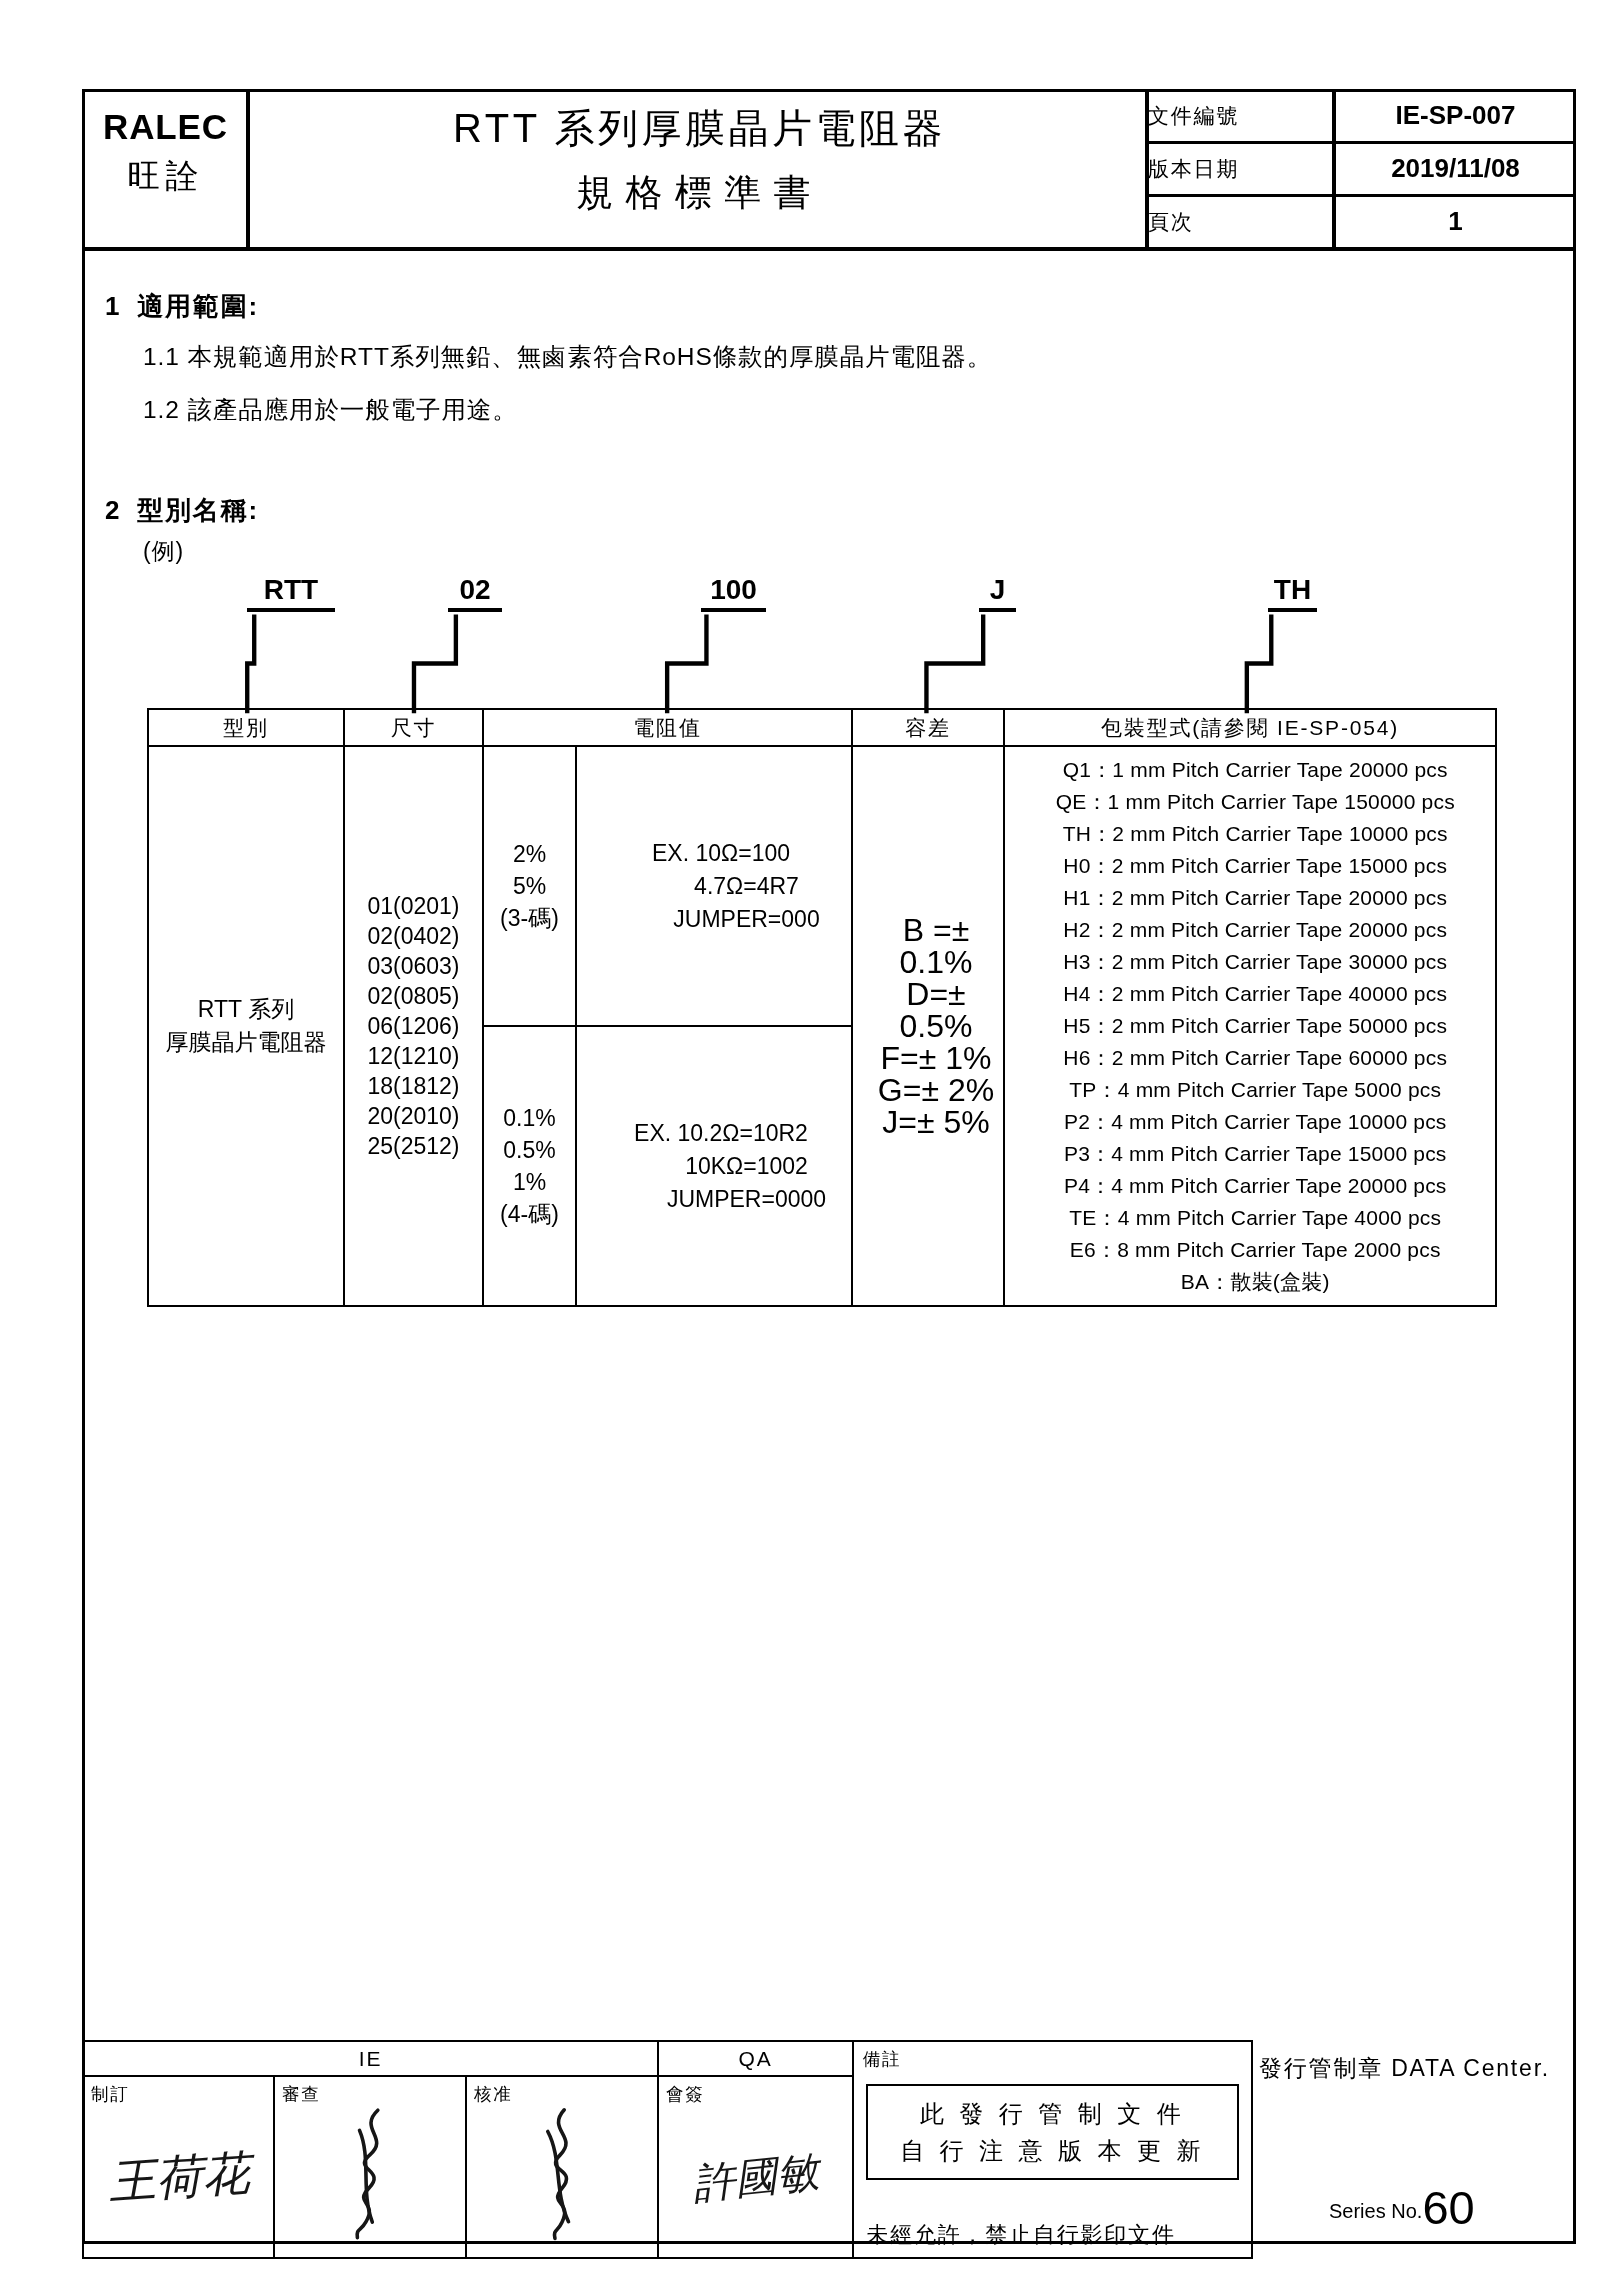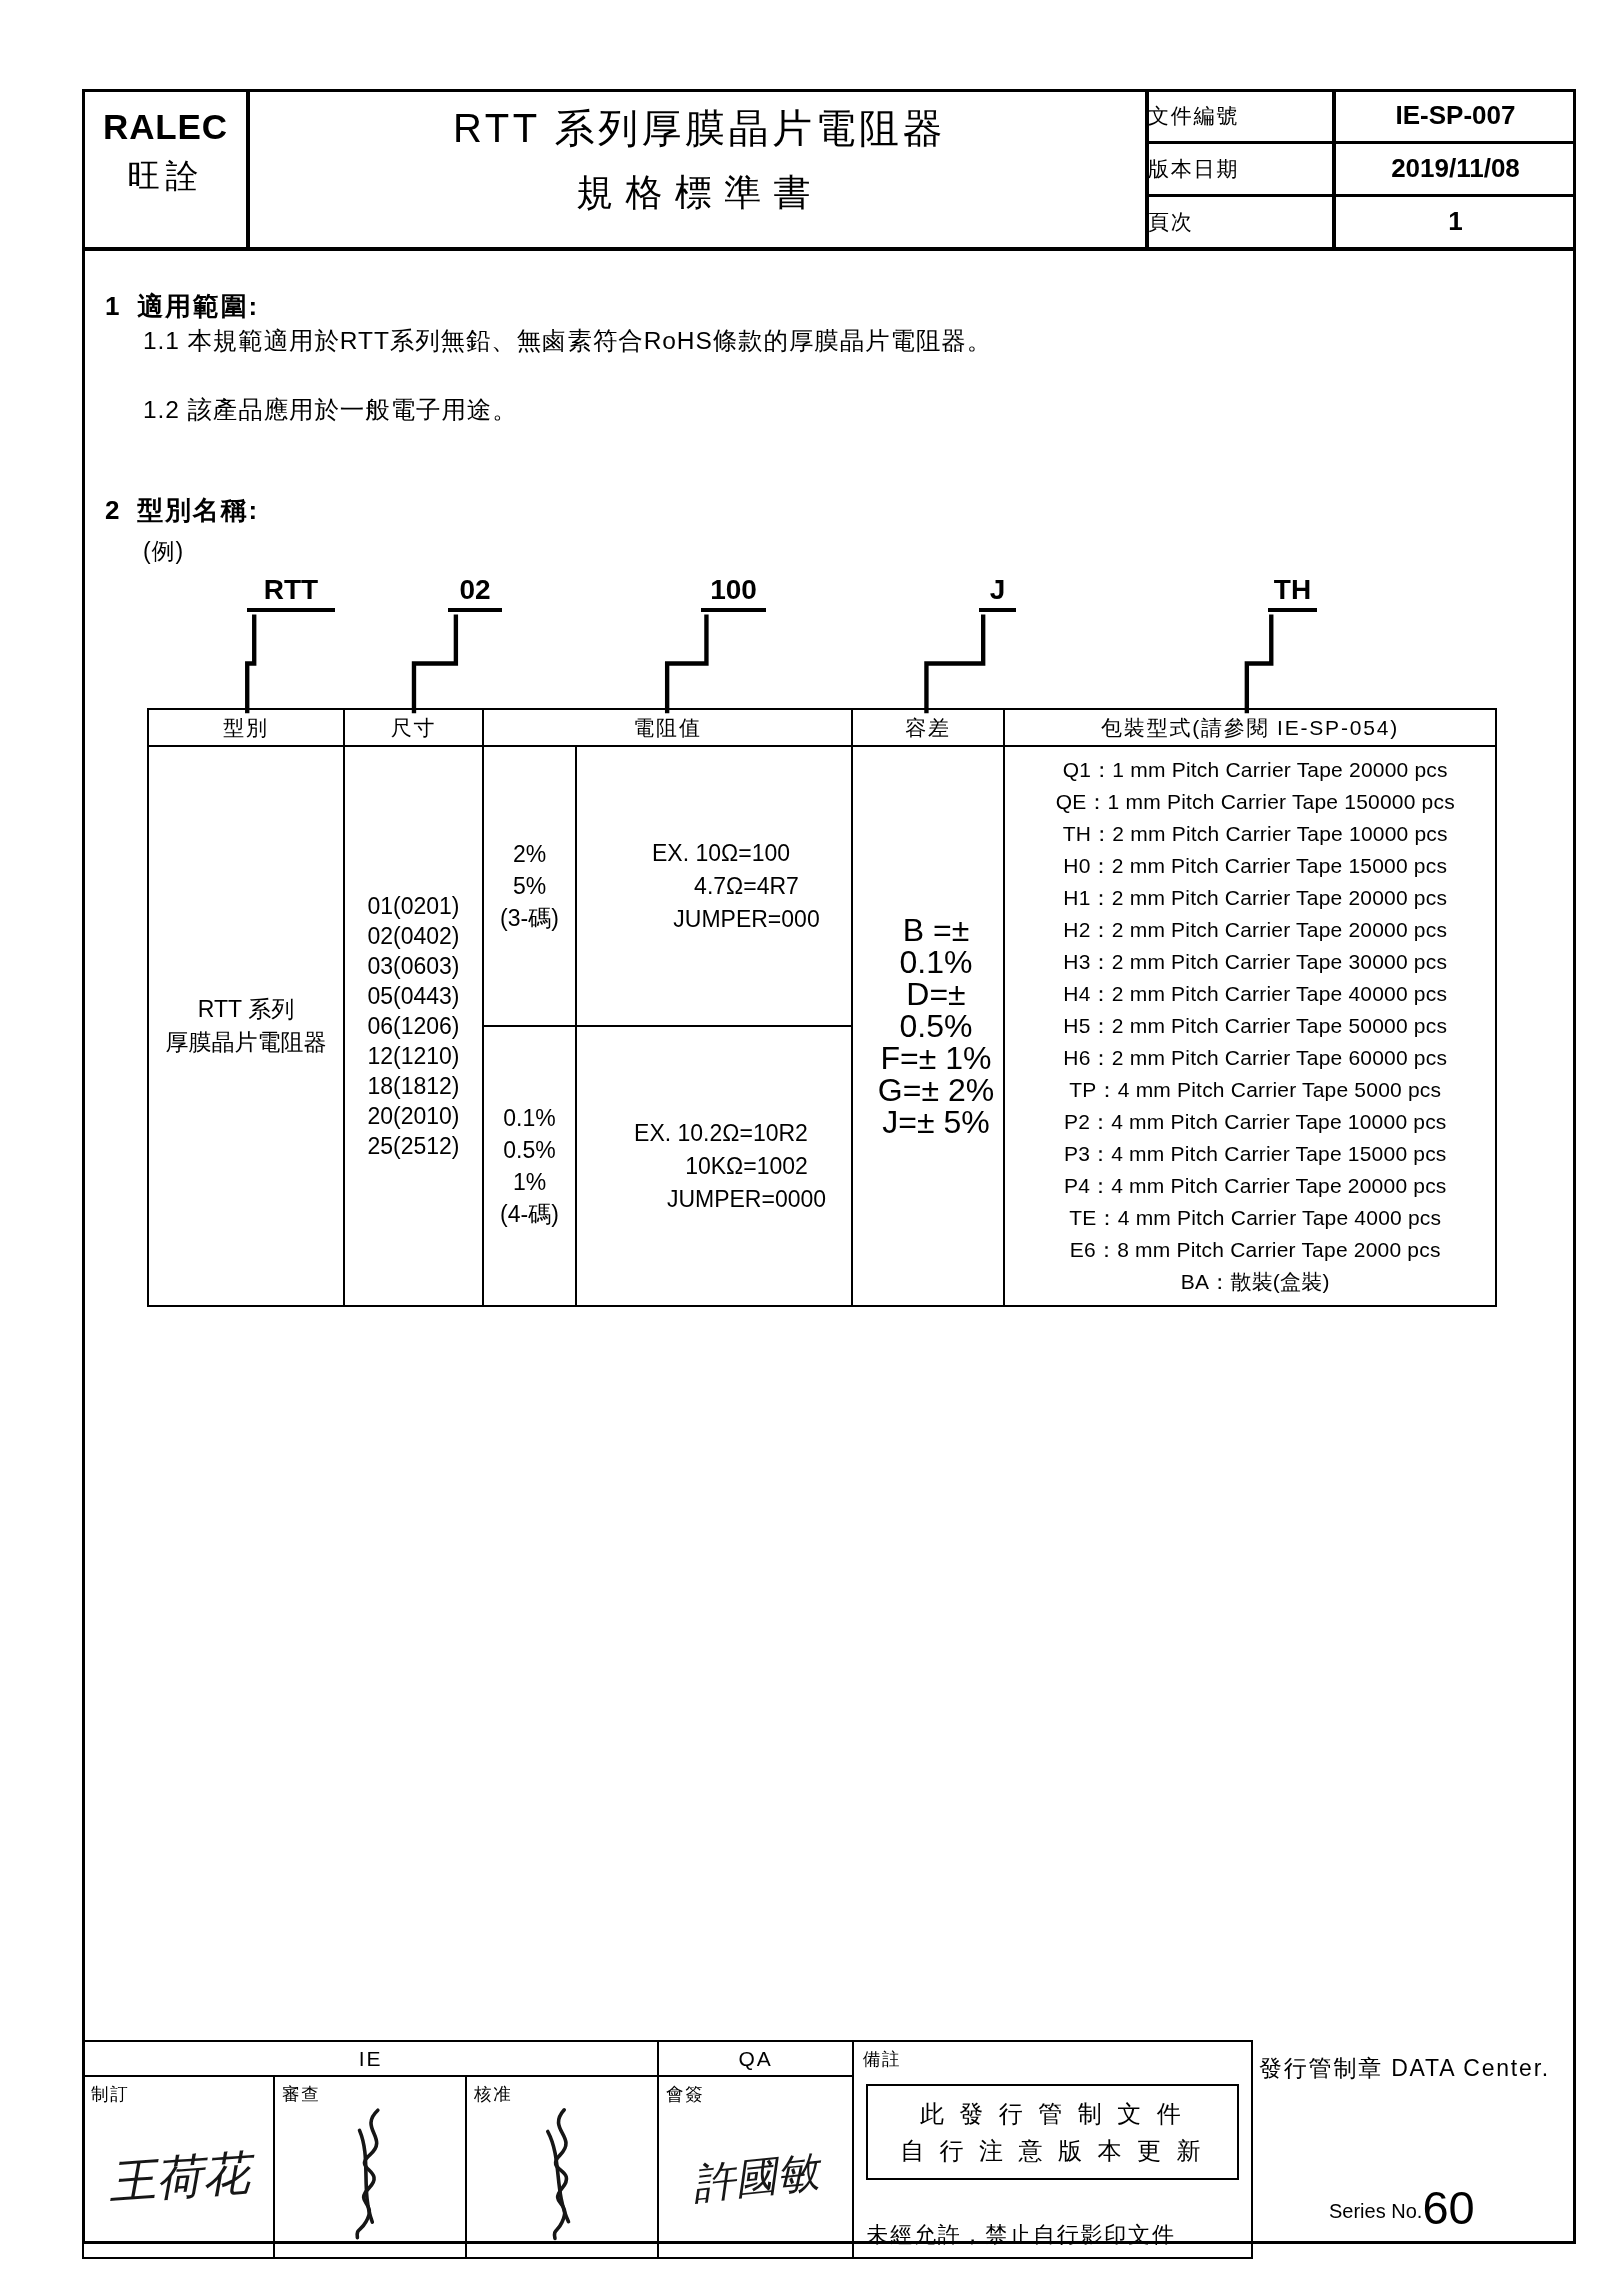--- a/index.html
+++ b/index.html
@@ -95,21 +95,21 @@
   <div class="f-label" style="top:89px">文件編號</div>
   <div class="f-value" style="top:89px">IE-SP-007</div>
   <div class="f-label" style="top:142px">版本日期</div>
   <div class="f-value" style="top:142px">2019/11/08</div>
   <div class="f-label" style="top:195px">頁次</div>
   <div class="f-value" style="top:195px">1</div>
 
   <div class="sec-head" style="left:105px;top:289px">
     <span class="sec-num">1</span><span>適用範圍:</span>
   </div>
-  <div class="body-text" style="left:143px;top:324px">1.1 本規範適用於RTT系列無鉛、無鹵素符合RoHS條款的厚膜晶片電阻器。</div>
+  <div class="body-text" style="left:143px;top:340px">1.1 本規範適用於RTT系列無鉛、無鹵素符合RoHS條款的厚膜晶片電阻器。</div>
   <div class="body-text" style="left:143px;top:393px">1.2 該產品應用於一般電子用途。</div>
 
   <div class="sec-head" style="left:105px;top:493px">
     <span class="sec-num">2</span><span>型別名稱:</span>
   </div>
   <div class="body-text" style="left:143px;top:536px;font-size:23px">(例)</div>
 
   <div class="pcode" style="left:247px;width:88px">RTT</div>
   <div class="pcode" style="left:448px;width:54px">02</div>
   <div class="pcode" style="left:701px;width:65px">100</div>
@@ -144,21 +144,21 @@
     <tr class="brow">
       <td rowspan="2" class="type-cell">
         <div>RTT 系列</div>
         <div>厚膜晶片電阻器</div>
       </td>
       <td rowspan="2">
         <div class="stack">
               <div>01(0201)</div>
               <div>02(0402)</div>
               <div>03(0603)</div>
-              <div>05(0443)</div>
+              <div>02(0805)</div>
               <div>06(1206)</div>
               <div>12(1210)</div>
               <div>18(1812)</div>
               <div>20(2010)</div>
               <div>25(2512)</div>
             </div>
       </td>
       <td>
         <div class="tolstack">
               <div>2%</div>

